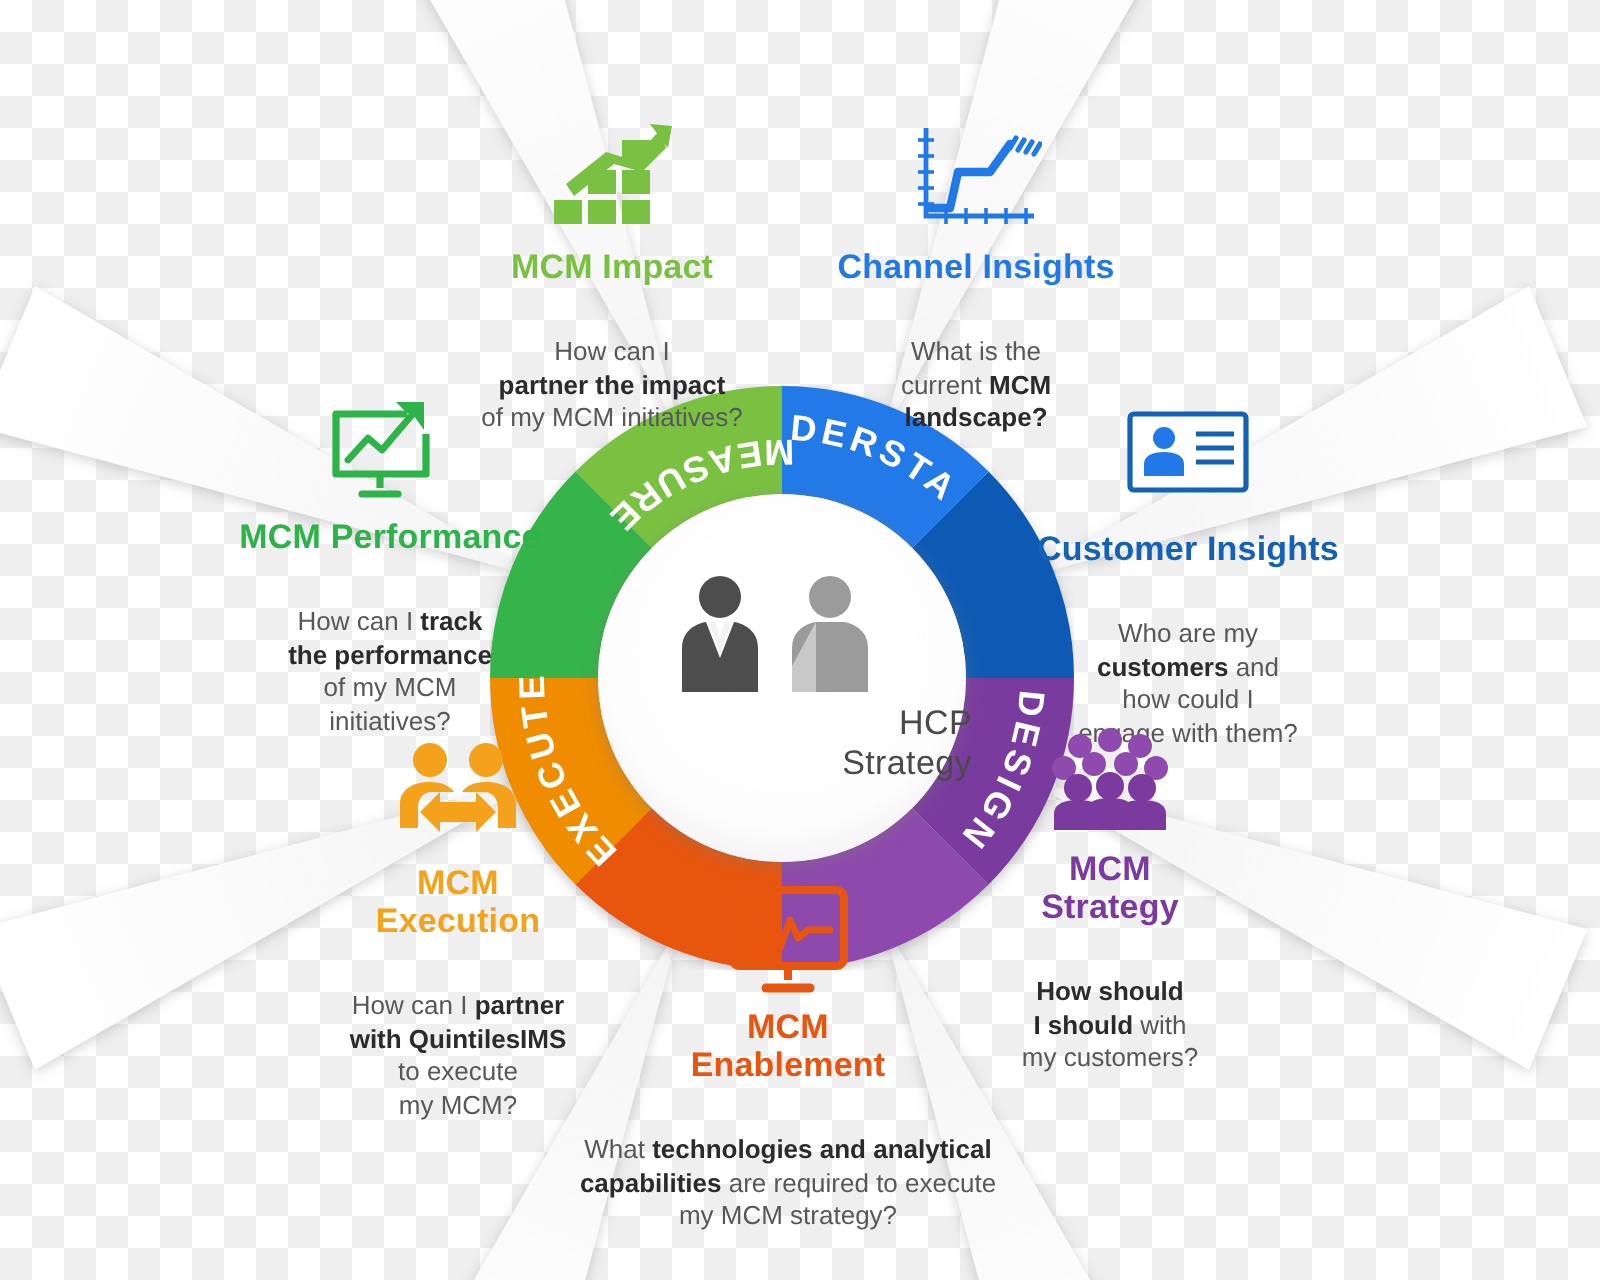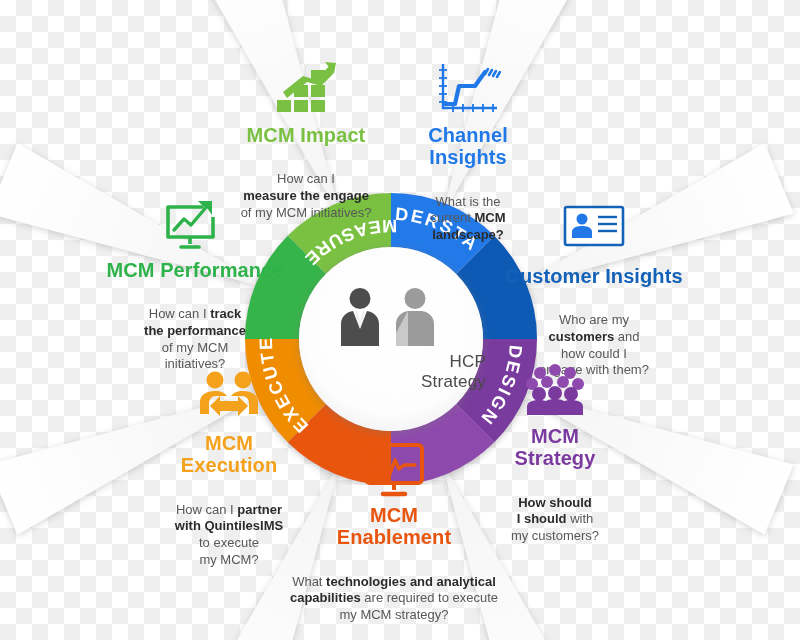--- a/index.html
+++ b/index.html
@@ -66,36 +66,36 @@
     text-align: center;
   }
   .spoke .icon-wrap {
     display:block;
     height: 58px;
     margin-bottom: 4px;
   }
   .spoke .icon-wrap svg { display:inline-block; vertical-align: bottom; }
   .spoke .title {
     font-weight: bold;
-    font-size: 20px;
+    font-size: 17px;
     line-height: 1.12;
     margin-bottom: 3px;
     letter-spacing: .1px;
   }
   .spoke .desc {
     font-size: 13px;
     line-height: 1.28;
     color: #58585a;
     margin-top: 25px;
   }
   .spoke .desc b { color: #2b2b2d; font-weight: bold; }
 
   
   #spoke-impact      { left: 222px; top: 62px;  width: 168px; }
-  #spoke-channel     { left: 388px; top: 62px;  width: 160px; }
+  #spoke-channel     { left: 408px; top: 62px;  width: 160px; }
   #spoke-customer    { left: 505px; top: 203px; width: 178px; }
   #spoke-strategy    { left: 487px; top: 363px; width: 136px; }
   #spoke-enablement  { left: 283px; top: 442px; width: 222px; }
   #spoke-execution   { left: 148px; top: 370px; width: 162px; }
   #spoke-performance { left: 100px; top: 197px; width: 190px; }
 </style>
 </head>
 <body>
 
 <div id="canvas">
@@ -230,21 +230,21 @@
           <rect x="36" y="38" width="14" height="12"></rect>
           <rect x="19" y="23" width="14" height="12"></rect>
           <rect x="36" y="23" width="14" height="12"></rect>
           <rect x="36" y="8" width="14" height="12"></rect>
           <path d="M 8,30 L 28,14 L 41,18 L 56,2 L 58,12 L 46,24 L 32,20 L 12,36 Z"></path>
           <path d="M 50,0 L 61,1 L 59,12 Z"></path>
         </g>
       </svg>
     </span>
     <div class="title" style="color: rgb(122, 193, 67);">MCM Impact</div>
-    <div class="desc">How can I<br><b>measure the engage</b><br>of my MCM initiatives?</div>
+    <div class="desc">How can I<br><b>partner the impact</b><br>of my MCM initiatives?</div>
   </div>
 
   <div class="spoke" id="spoke-channel">
     <span class="icon-wrap">
       <svg width="66" height="56" viewBox="0 0 66 56">
         <g stroke="#2179e8" fill="none">
           <path d="M 8,2 L 8,46 L 62,46" stroke-width="2.4"></path>
           <g stroke-width="1.8">
             <path d="M 4,8 L 12,8"></path>
               <path d="M 4,16 L 12,16"></path>

